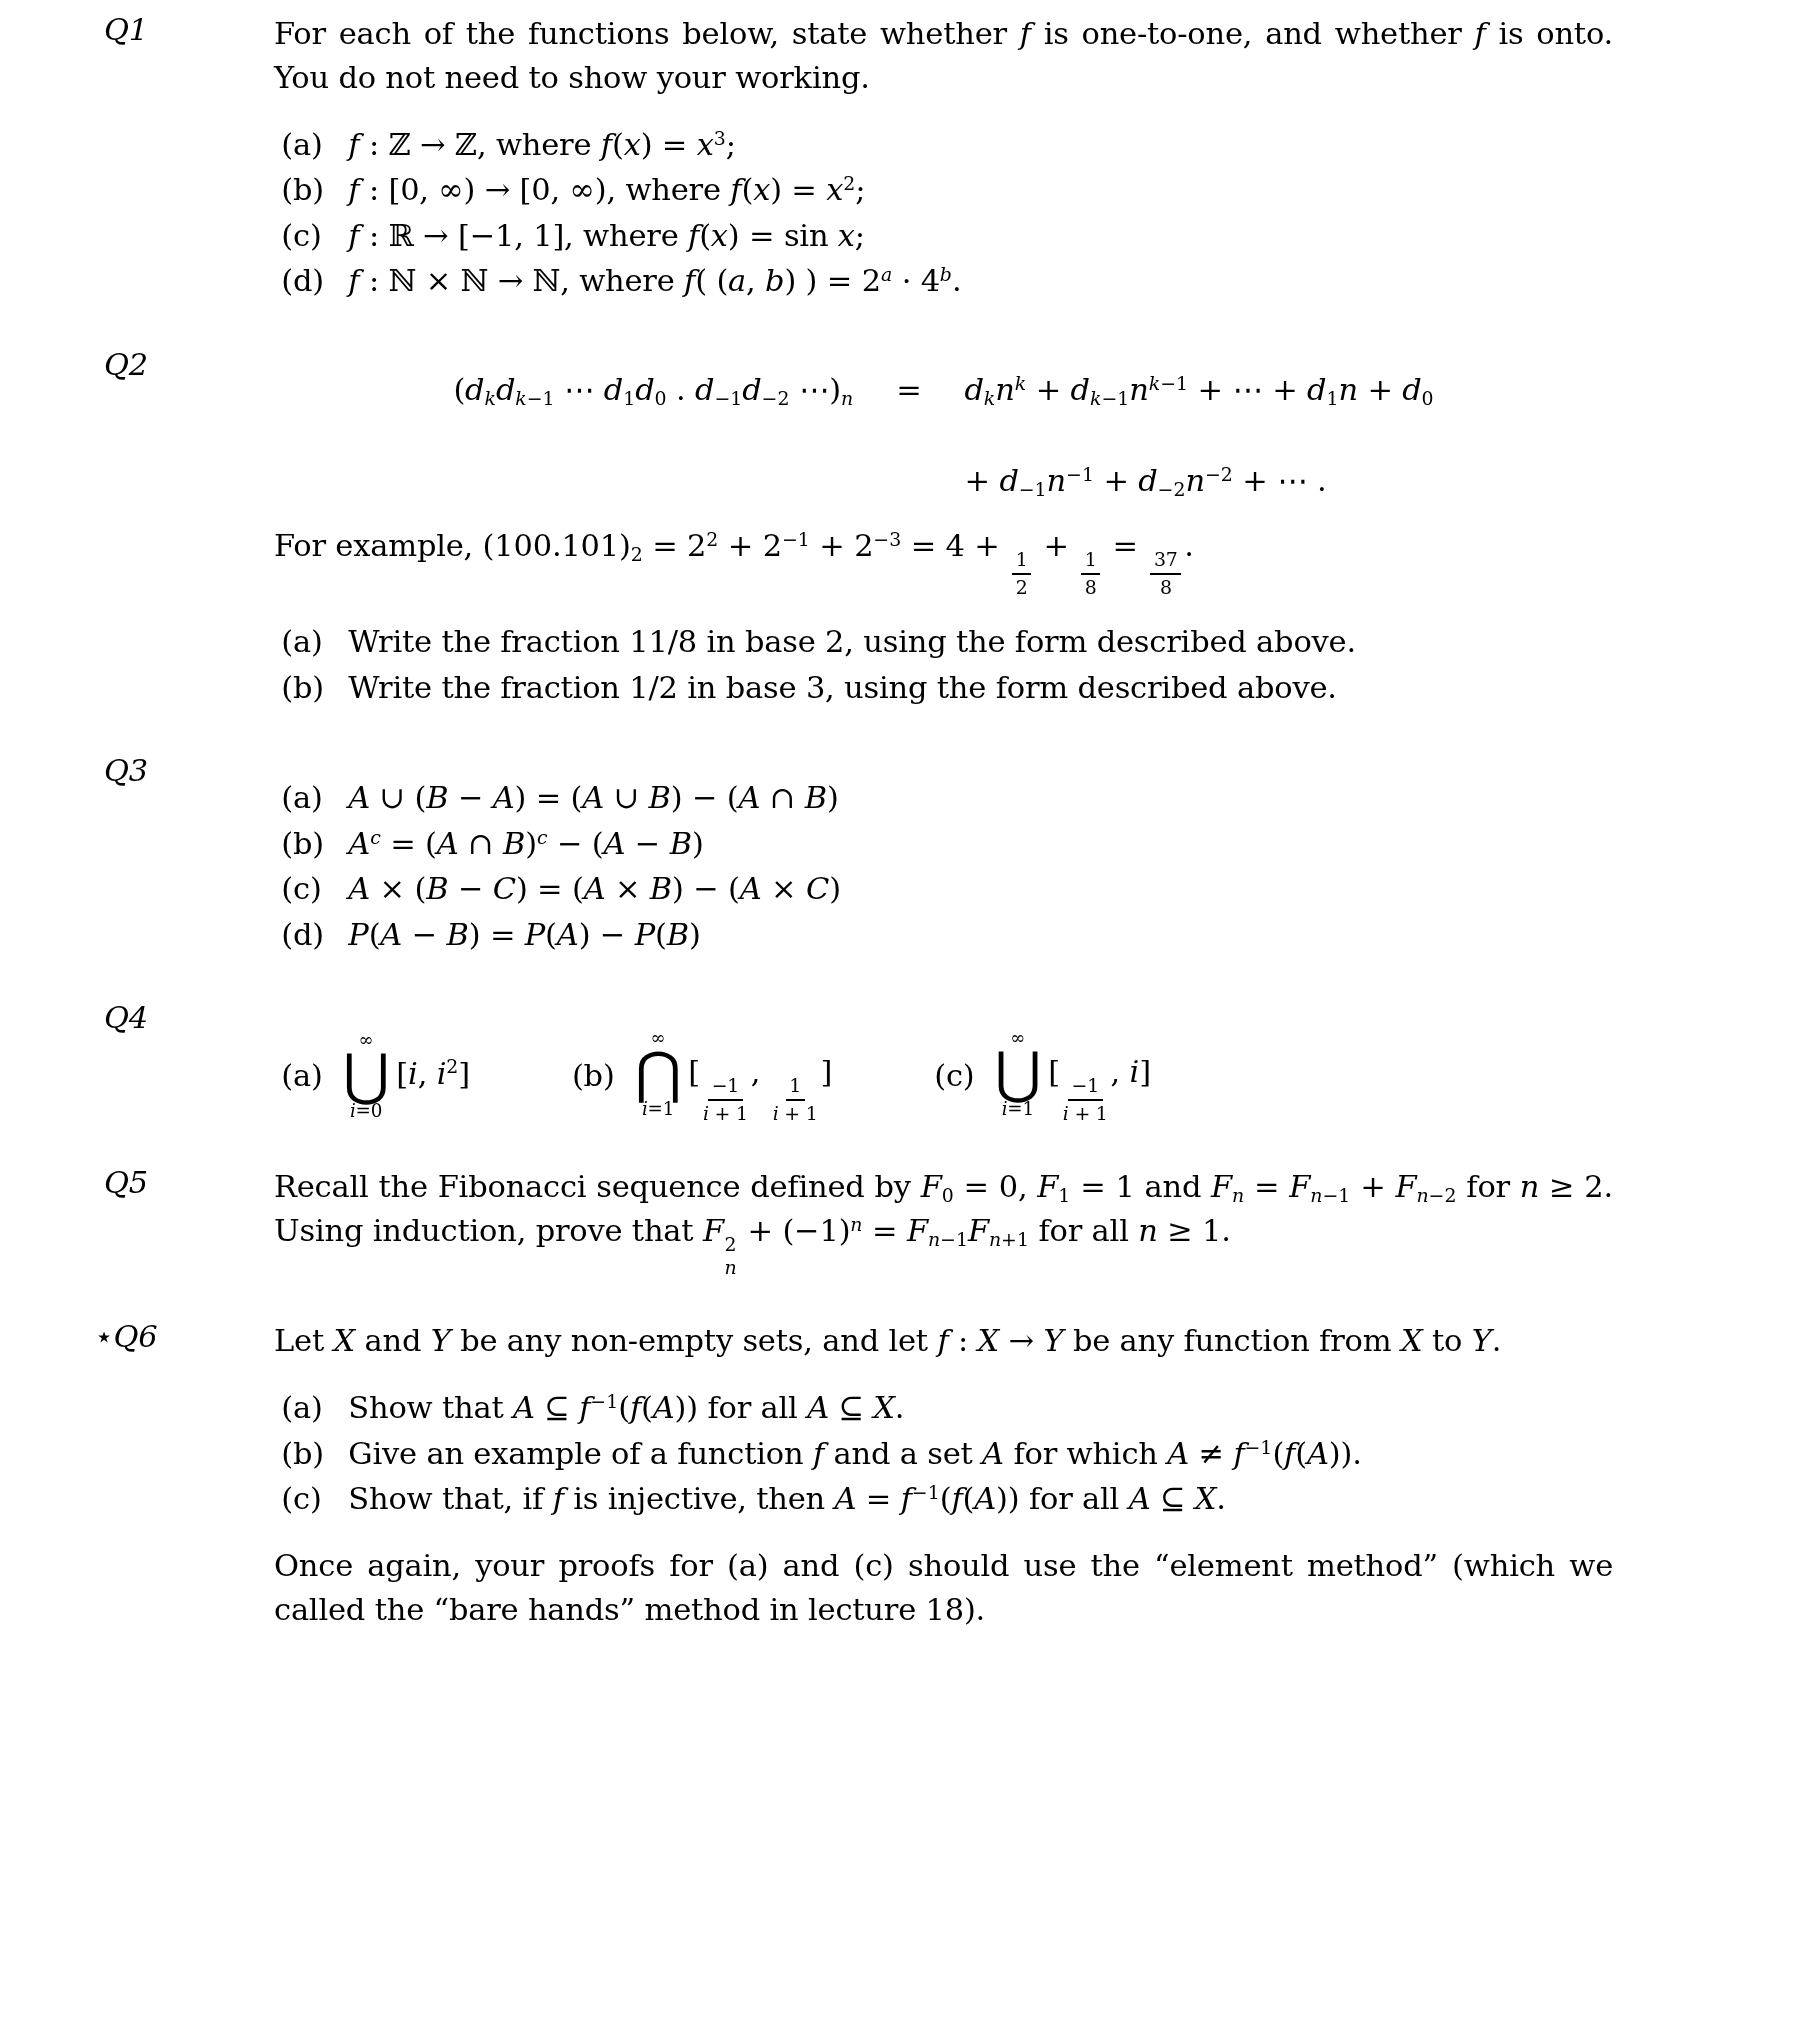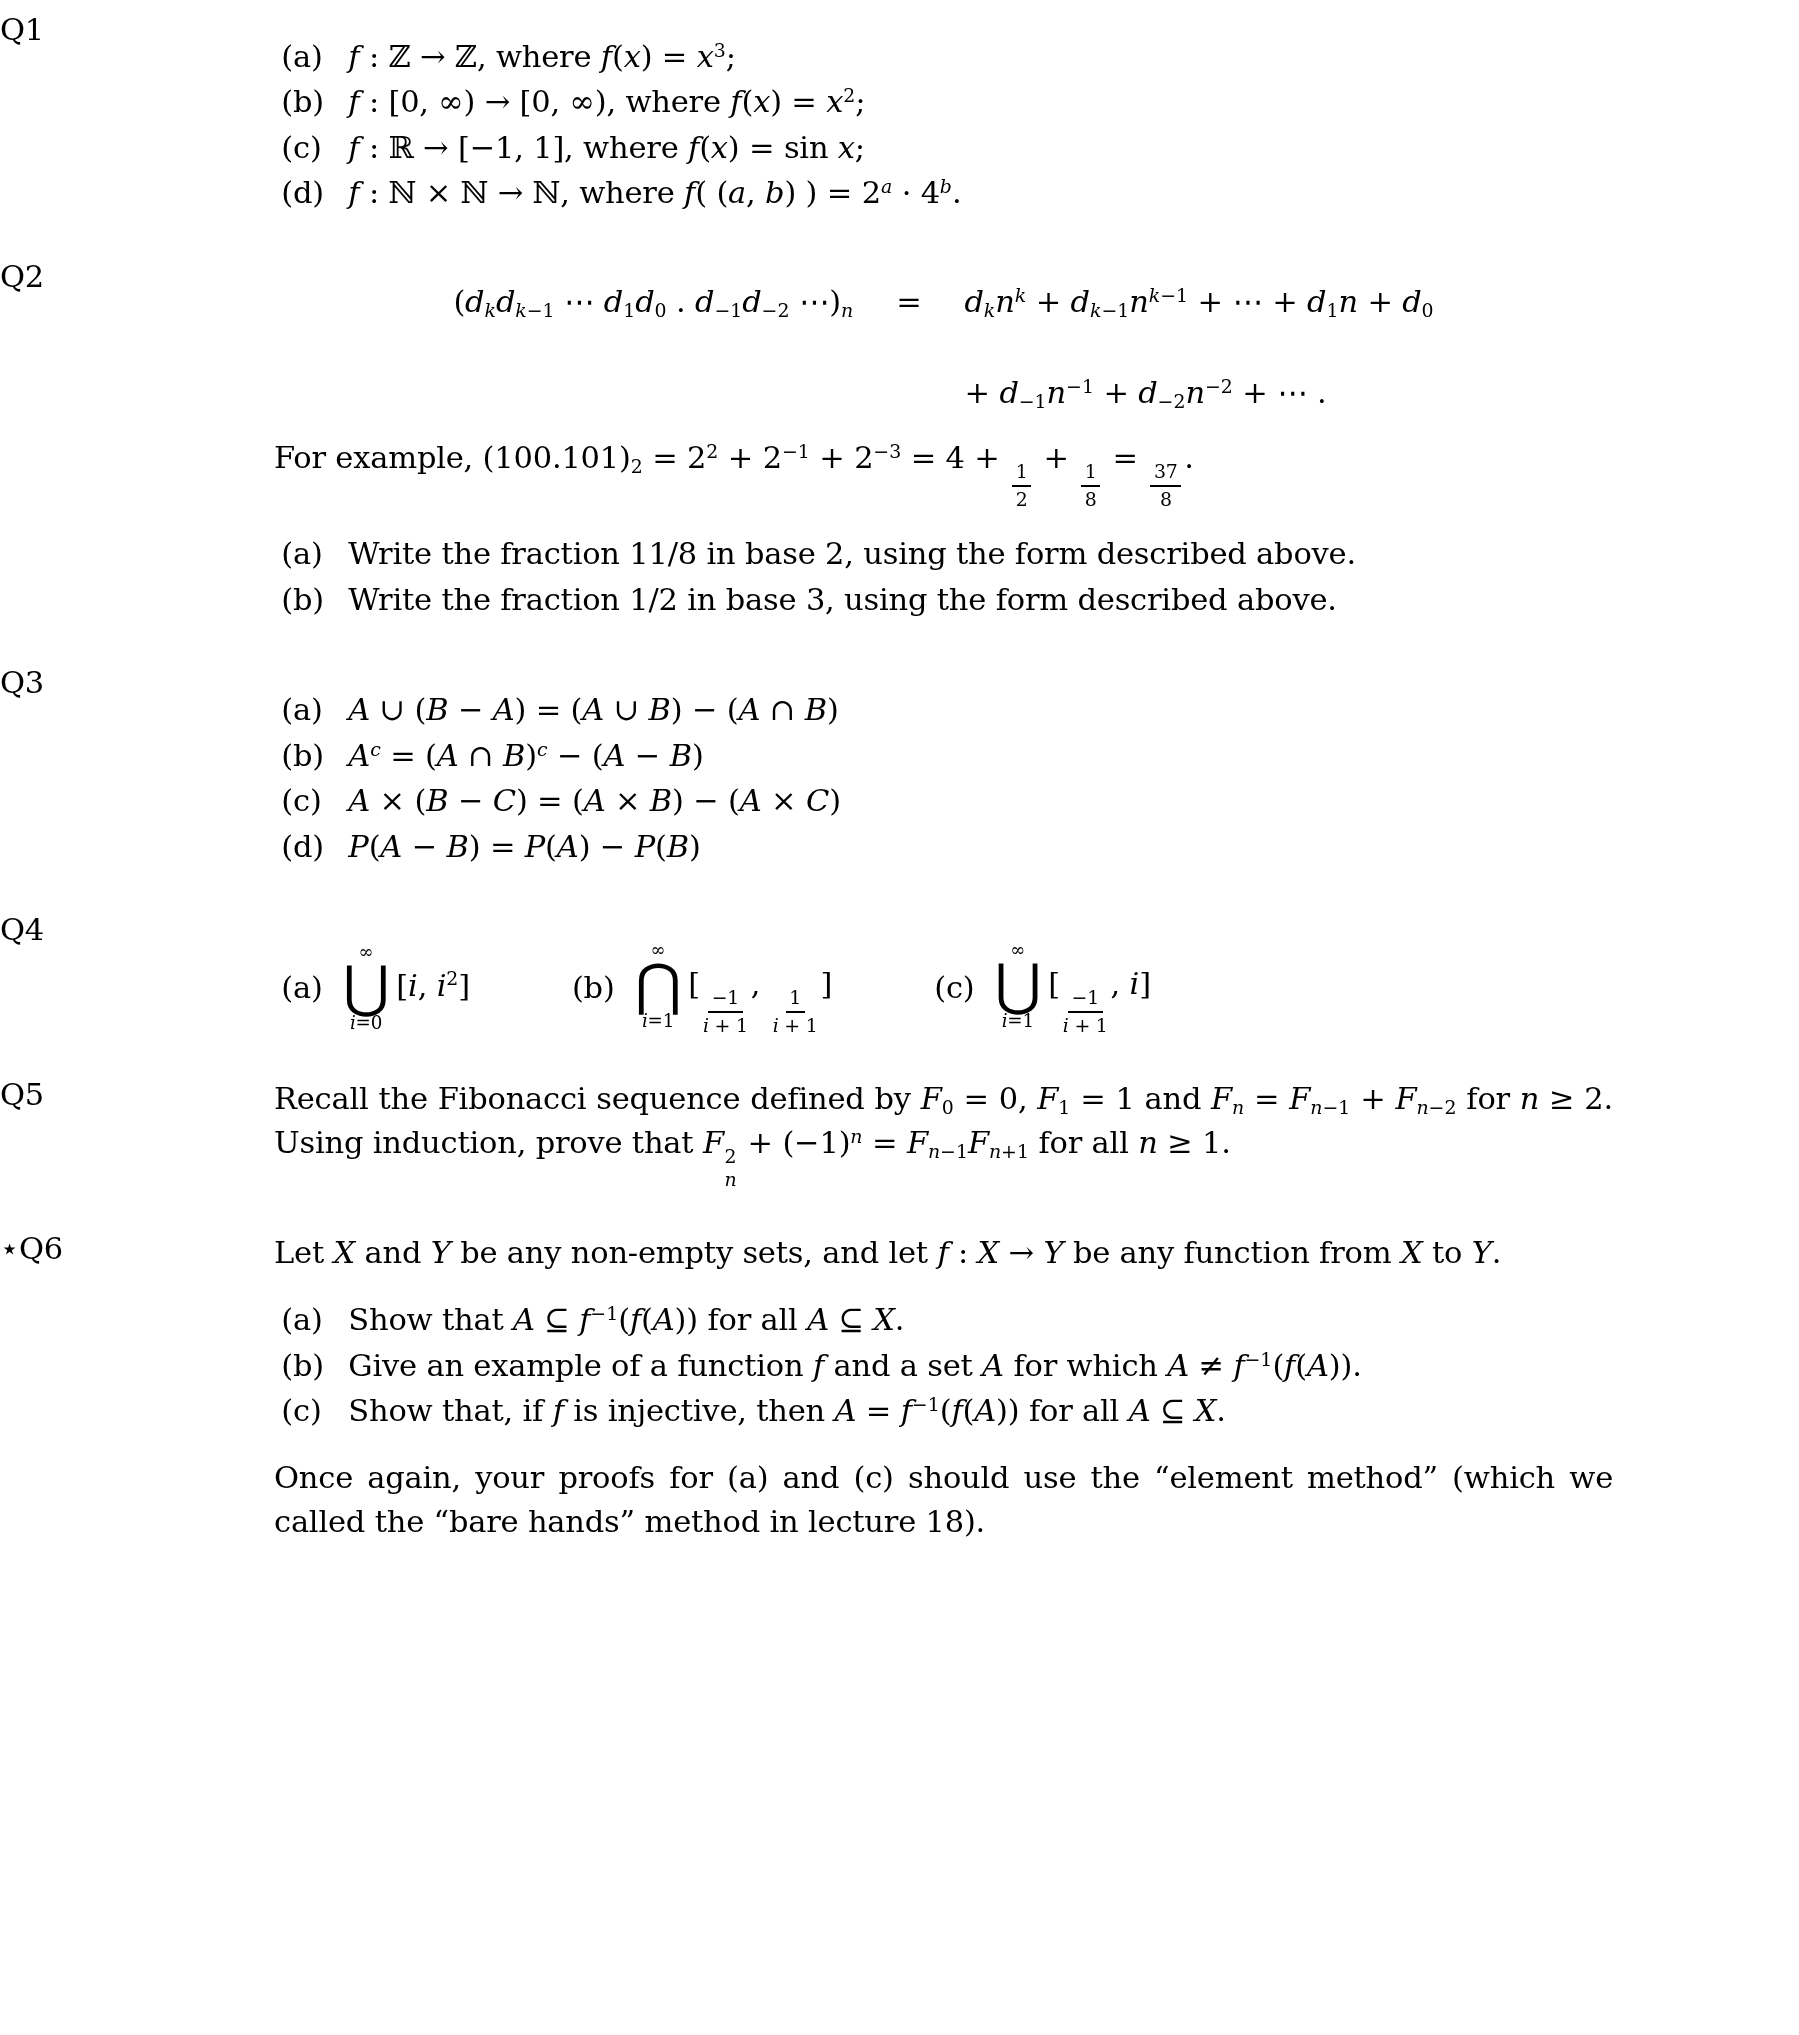--- a/index.html
+++ b/index.html
@@ -8,21 +8,21 @@
     width:1799px; height:2035px;
     background:#ffffff; color:#000000;
     font-family:"DejaVu Serif","DejaVu Sans",serif;
     font-size:30.5px;
     box-sizing:border-box;
     padding-top:11.6px;
     overflow:hidden;
     letter-spacing:-0.2px;
   }
   .q { display:flex; align-items:flex-start; margin-bottom:42px; }
-  .q-label { flex:0 0 252px; text-align:left; white-space:nowrap; }
+  .q-label { flex:0 0 252px; text-align:center; white-space:nowrap;font-style:italic; }
   .q-body { width:1339px; margin-left:22px; line-height:44px; }
   .para { margin:0; text-align:justify; }
   .items { margin-top:23px; padding-left:7.3px; }
   .item { display:flex; margin-bottom:1.5px; }
   .item-label { flex:0 0 67px; }
   .item-content { flex:1; }
   
   sup, sub { font-size:0.62em; line-height:0; letter-spacing:0; }
   sup { vertical-align:0.55em; }
   sub { vertical-align:-0.25em; }
@@ -67,20 +67,21 @@
   .math { white-space:normal; }
 </style>
 </head>
 <body>
 
 <div class="page">
 
   <section class="q">
     <div class="q-label">Q1</div>
     <div class="q-body">
+      <p class="para">For each of the functions below, state whether <i>f</i> is one-to-one, and whether <i>f</i> is onto. You do not need to show your working.</p>
       <div class="items">
         <div class="item">
           <span class="item-label">(a)</span>
           <span class="item-content math"><i>f</i> : ℤ → ℤ, where <i>f</i>(<i>x</i>) = <i>x</i><sup>3</sup>;</span>
         </div>
         <div class="item">
           <span class="item-label">(b)</span>
           <span class="item-content math"><i>f</i> : [0, ∞) → [0, ∞), where <i>f</i>(<i>x</i>) = <i>x</i><sup>2</sup>;</span>
         </div>
         <div class="item">

